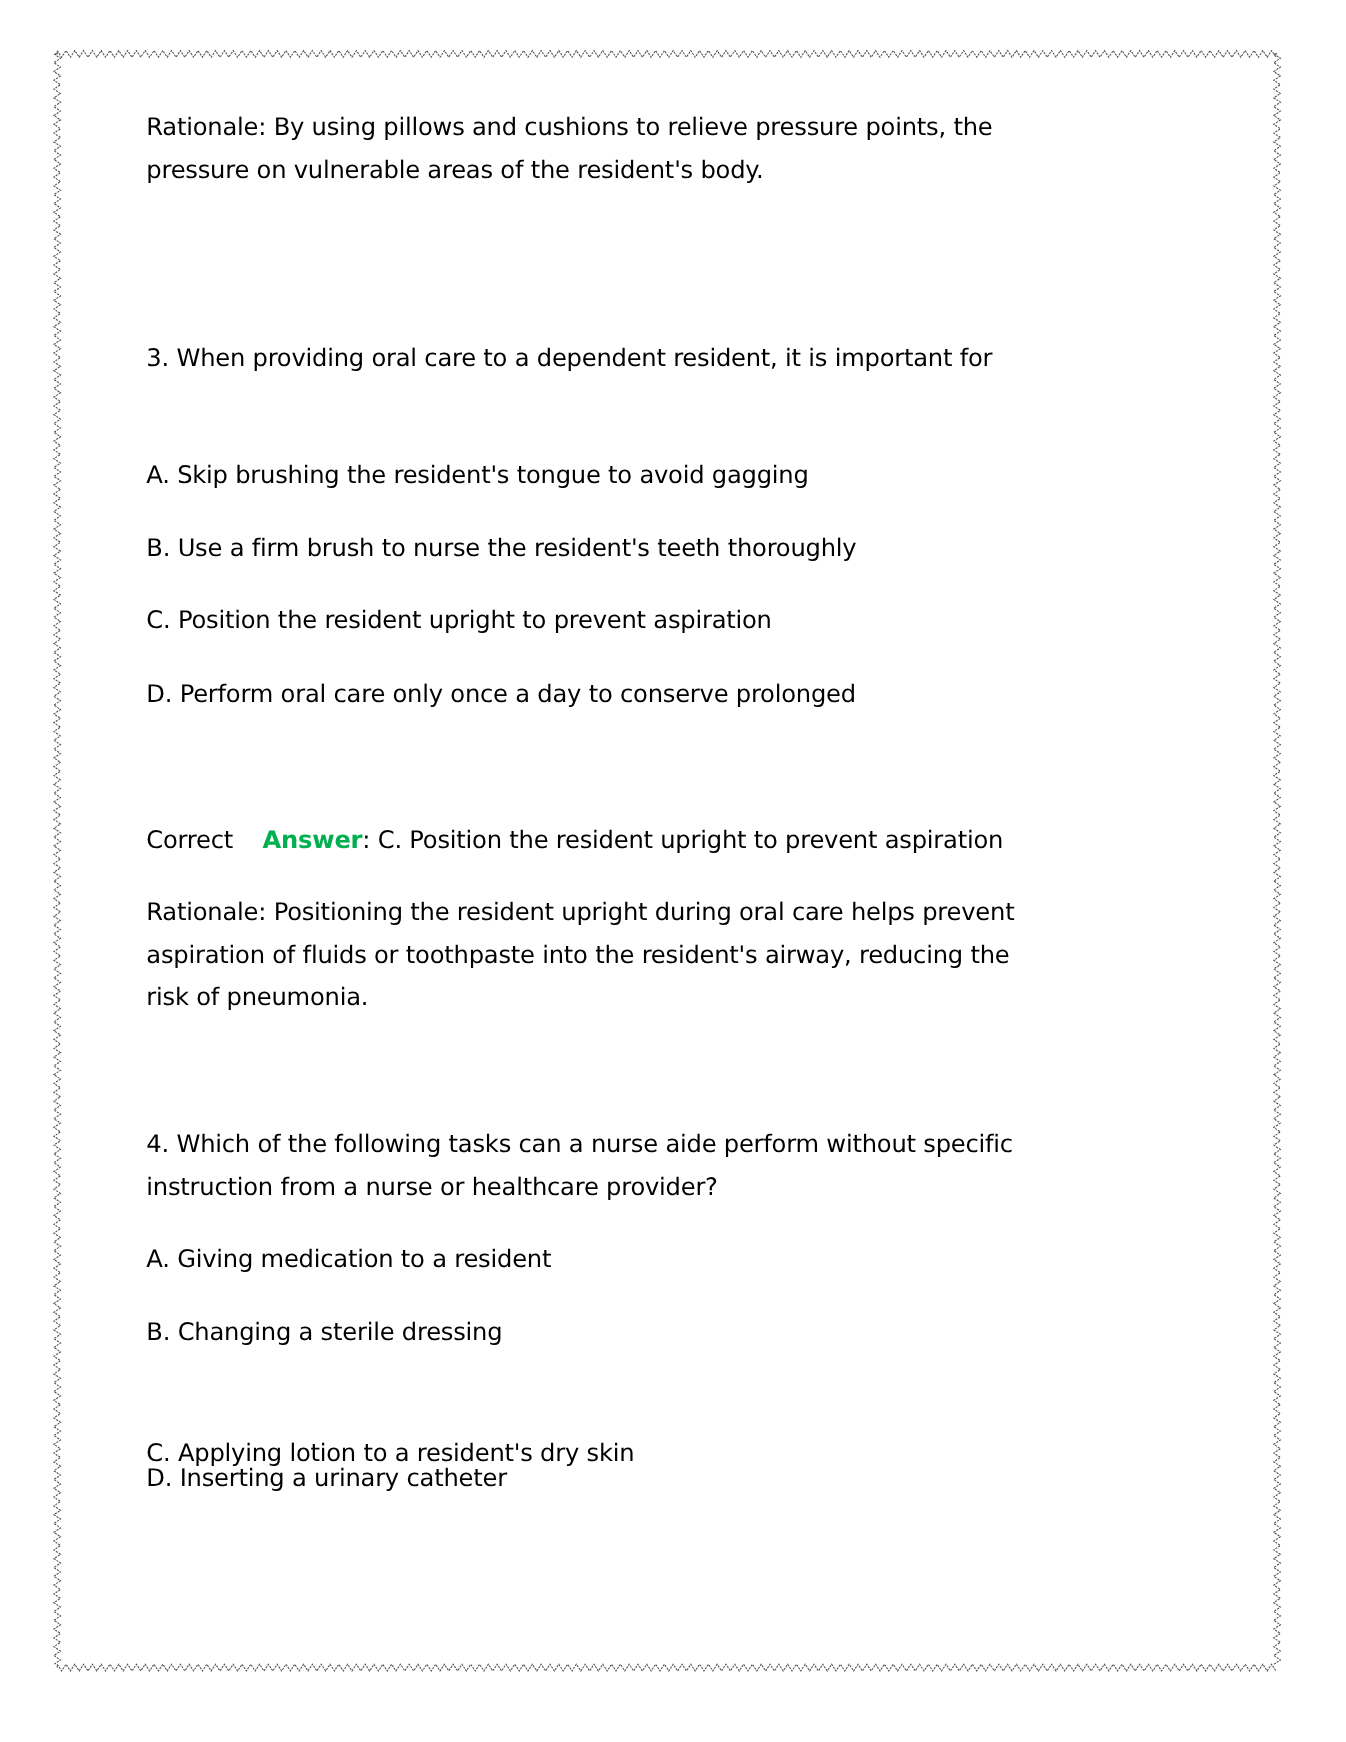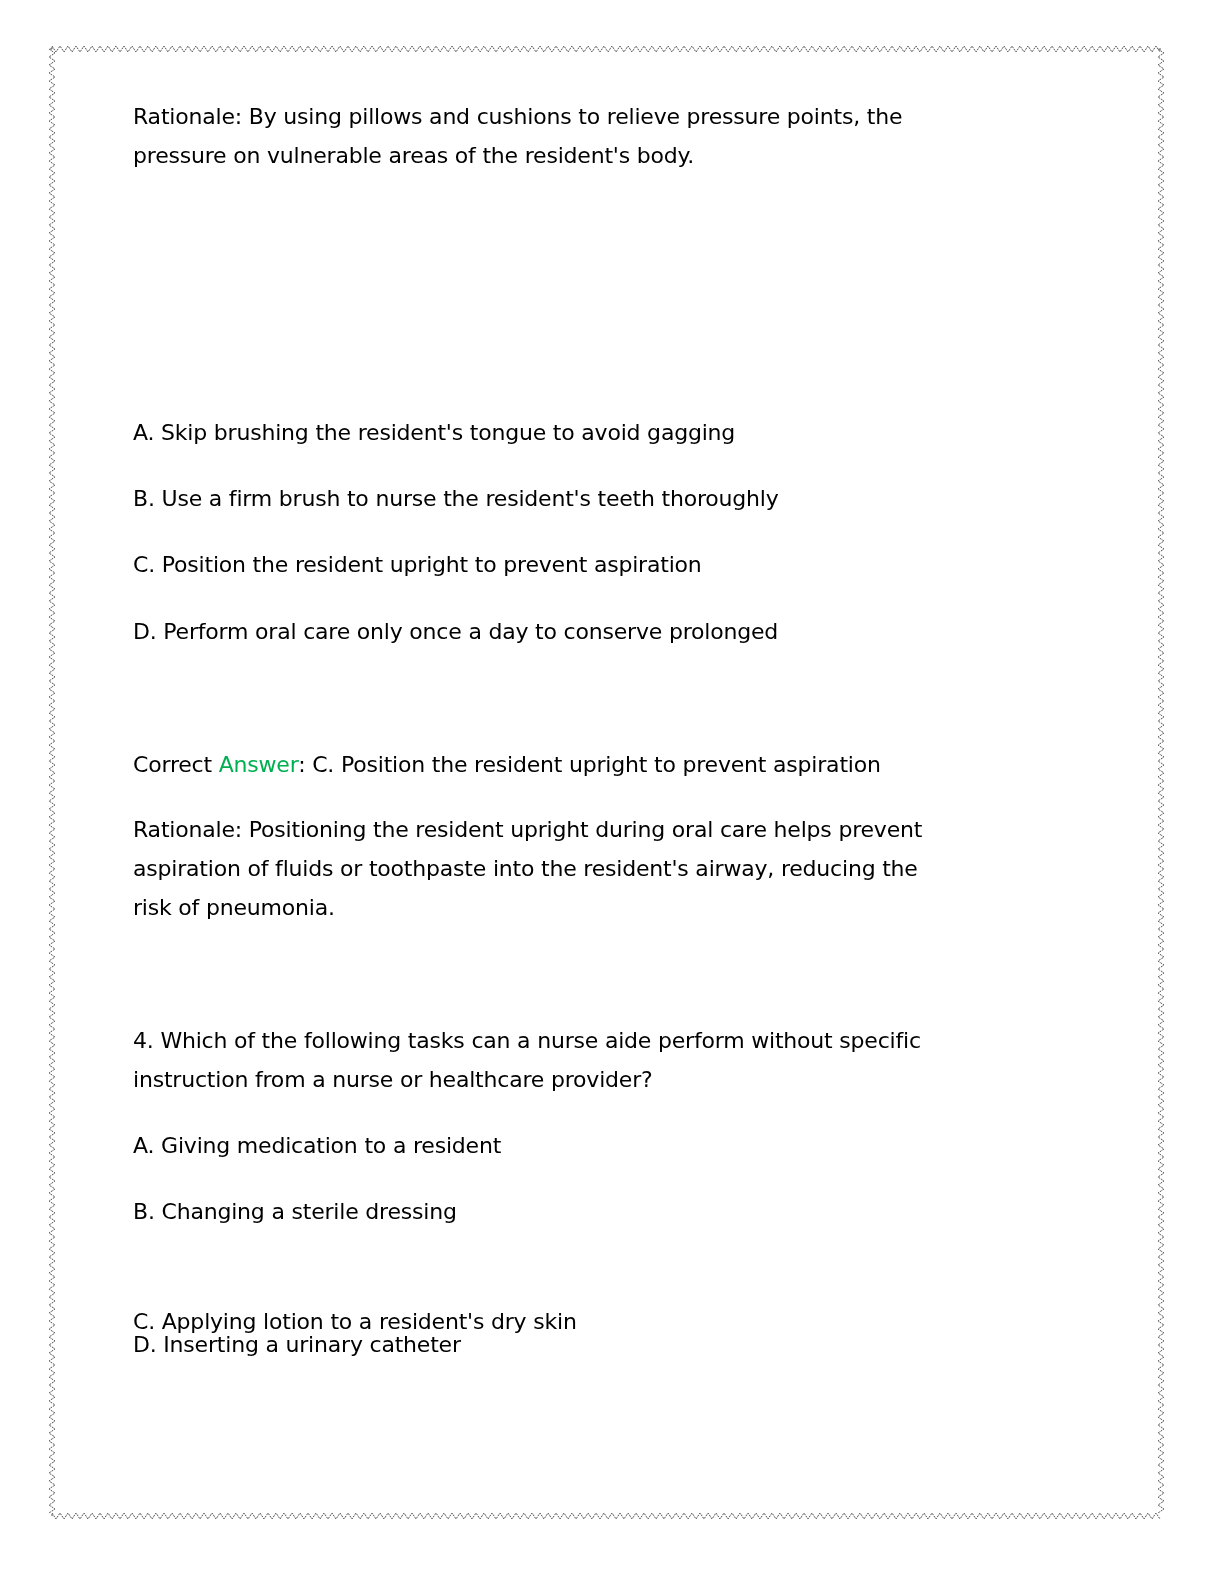--- a/index.html
+++ b/index.html
@@ -3,41 +3,42 @@
 <meta charset="utf-8">
 <style>
   html, body { margin: 0; padding: 0; background: #ffffff; }
   body { width: 1224px; height: 1584px; position: relative; overflow: hidden;
          font-family: "DejaVu Sans", "Liberation Sans", sans-serif; color: #000; }
   .border { position: absolute; left: 48px; top: 45px; width: 1117px; height: 1475px;
             box-sizing: border-box; }
   .border svg { position: absolute; left: 0; top: 0; width: 100%; height: 100%; }
   .content { position: absolute; left: 133px; top: 0; width: 960px; }
   .p { position: absolute; left: 0; font-size: 22px; line-height: 39px; white-space: nowrap; letter-spacing: -0.2px; }
-  .ans { color: #00b050; font-weight: normal; }
+  .ans { color: #00b050; font-weight: bold; margin-left: 20px; }
 </style>
 </head>
 <body>
 
 <div class="border">
   <svg id="border-svg" viewBox="0 0 1117 1475" preserveAspectRatio="none">
       <path d="M4,4 L4,1 L8,7 L12,1 L16,7 L20,1 L24,7 L28,1 L32,7 L36,1 L40,7 L44,1 L48,7 L52,1 L56,7 L60,1 L64,7 L68,1 L72,7 L76,1 L80,7 L84,1 L88,7 L92,1 L96,7 L100,1 L104,7 L108,1 L112,7 L116,1 L120,7 L124,1 L128,7 L132,1 L136,7 L140,1 L144,7 L148,1 L152,7 L156,1 L160,7 L164,1 L168,7 L172,1 L176,7 L180,1 L184,7 L188,1 L192,7 L196,1 L200,7 L204,1 L208,7 L212,1 L216,7 L220,1 L224,7 L228,1 L232,7 L236,1 L240,7 L244,1 L248,7 L252,1 L256,7 L260,1 L264,7 L268,1 L272,7 L276,1 L280,7 L284,1 L288,7 L292,1 L296,7 L300,1 L304,7 L308,1 L312,7 L316,1 L320,7 L324,1 L328,7 L332,1 L336,7 L340,1 L344,7 L348,1 L352,7 L356,1 L360,7 L364,1 L368,7 L372,1 L376,7 L380,1 L384,7 L388,1 L392,7 L396,1 L400,7 L404,1 L408,7 L412,1 L416,7 L420,1 L424,7 L428,1 L432,7 L436,1 L440,7 L444,1 L448,7 L452,1 L456,7 L460,1 L464,7 L468,1 L472,7 L476,1 L480,7 L484,1 L488,7 L492,1 L496,7 L500,1 L504,7 L508,1 L512,7 L516,1 L520,7 L524,1 L528,7 L532,1 L536,7 L540,1 L544,7 L548,1 L552,7 L556,1 L560,7 L564,1 L568,7 L572,1 L576,7 L580,1 L584,7 L588,1 L592,7 L596,1 L600,7 L604,1 L608,7 L612,1 L616,7 L620,1 L624,7 L628,1 L632,7 L636,1 L640,7 L644,1 L648,7 L652,1 L656,7 L660,1 L664,7 L668,1 L672,7 L676,1 L680,7 L684,1 L688,7 L692,1 L696,7 L700,1 L704,7 L708,1 L712,7 L716,1 L720,7 L724,1 L728,7 L732,1 L736,7 L740,1 L744,7 L748,1 L752,7 L756,1 L760,7 L764,1 L768,7 L772,1 L776,7 L780,1 L784,7 L788,1 L792,7 L796,1 L800,7 L804,1 L808,7 L812,1 L816,7 L820,1 L824,7 L828,1 L832,7 L836,1 L840,7 L844,1 L848,7 L852,1 L856,7 L860,1 L864,7 L868,1 L872,7 L876,1 L880,7 L884,1 L888,7 L892,1 L896,7 L900,1 L904,7 L908,1 L912,7 L916,1 L920,7 L924,1 L928,7 L932,1 L936,7 L940,1 L944,7 L948,1 L952,7 L956,1 L960,7 L964,1 L968,7 L972,1 L976,7 L980,1 L984,7 L988,1 L992,7 L996,1 L1000,7 L1004,1 L1008,7 L1012,1 L1016,7 L1020,1 L1024,7 L1028,1 L1032,7 L1036,1 L1040,7 L1044,1 L1048,7 L1052,1 L1056,7 L1060,1 L1064,7 L1068,1 L1072,7 L1076,1 L1080,7 L1084,1 L1088,7 L1092,1 L1096,7 L1100,1 L1104,7 L1108,1 L1112,7" fill="none" stroke="#555" stroke-width="1" stroke-dasharray="2 1"></path>
       <path d="M4,1471 L4,1468 L8,1474 L12,1468 L16,1474 L20,1468 L24,1474 L28,1468 L32,1474 L36,1468 L40,1474 L44,1468 L48,1474 L52,1468 L56,1474 L60,1468 L64,1474 L68,1468 L72,1474 L76,1468 L80,1474 L84,1468 L88,1474 L92,1468 L96,1474 L100,1468 L104,1474 L108,1468 L112,1474 L116,1468 L120,1474 L124,1468 L128,1474 L132,1468 L136,1474 L140,1468 L144,1474 L148,1468 L152,1474 L156,1468 L160,1474 L164,1468 L168,1474 L172,1468 L176,1474 L180,1468 L184,1474 L188,1468 L192,1474 L196,1468 L200,1474 L204,1468 L208,1474 L212,1468 L216,1474 L220,1468 L224,1474 L228,1468 L232,1474 L236,1468 L240,1474 L244,1468 L248,1474 L252,1468 L256,1474 L260,1468 L264,1474 L268,1468 L272,1474 L276,1468 L280,1474 L284,1468 L288,1474 L292,1468 L296,1474 L300,1468 L304,1474 L308,1468 L312,1474 L316,1468 L320,1474 L324,1468 L328,1474 L332,1468 L336,1474 L340,1468 L344,1474 L348,1468 L352,1474 L356,1468 L360,1474 L364,1468 L368,1474 L372,1468 L376,1474 L380,1468 L384,1474 L388,1468 L392,1474 L396,1468 L400,1474 L404,1468 L408,1474 L412,1468 L416,1474 L420,1468 L424,1474 L428,1468 L432,1474 L436,1468 L440,1474 L444,1468 L448,1474 L452,1468 L456,1474 L460,1468 L464,1474 L468,1468 L472,1474 L476,1468 L480,1474 L484,1468 L488,1474 L492,1468 L496,1474 L500,1468 L504,1474 L508,1468 L512,1474 L516,1468 L520,1474 L524,1468 L528,1474 L532,1468 L536,1474 L540,1468 L544,1474 L548,1468 L552,1474 L556,1468 L560,1474 L564,1468 L568,1474 L572,1468 L576,1474 L580,1468 L584,1474 L588,1468 L592,1474 L596,1468 L600,1474 L604,1468 L608,1474 L612,1468 L616,1474 L620,1468 L624,1474 L628,1468 L632,1474 L636,1468 L640,1474 L644,1468 L648,1474 L652,1468 L656,1474 L660,1468 L664,1474 L668,1468 L672,1474 L676,1468 L680,1474 L684,1468 L688,1474 L692,1468 L696,1474 L700,1468 L704,1474 L708,1468 L712,1474 L716,1468 L720,1474 L724,1468 L728,1474 L732,1468 L736,1474 L740,1468 L744,1474 L748,1468 L752,1474 L756,1468 L760,1474 L764,1468 L768,1474 L772,1468 L776,1474 L780,1468 L784,1474 L788,1468 L792,1474 L796,1468 L800,1474 L804,1468 L808,1474 L812,1468 L816,1474 L820,1468 L824,1474 L828,1468 L832,1474 L836,1468 L840,1474 L844,1468 L848,1474 L852,1468 L856,1474 L860,1468 L864,1474 L868,1468 L872,1474 L876,1468 L880,1474 L884,1468 L888,1474 L892,1468 L896,1474 L900,1468 L904,1474 L908,1468 L912,1474 L916,1468 L920,1474 L924,1468 L928,1474 L932,1468 L936,1474 L940,1468 L944,1474 L948,1468 L952,1474 L956,1468 L960,1474 L964,1468 L968,1474 L972,1468 L976,1474 L980,1468 L984,1474 L988,1468 L992,1474 L996,1468 L1000,1474 L1004,1468 L1008,1474 L1012,1468 L1016,1474 L1020,1468 L1024,1474 L1028,1468 L1032,1474 L1036,1468 L1040,1474 L1044,1468 L1048,1474 L1052,1468 L1056,1474 L1060,1468 L1064,1474 L1068,1468 L1072,1474 L1076,1468 L1080,1474 L1084,1468 L1088,1474 L1092,1468 L1096,1474 L1100,1468 L1104,1474 L1108,1468 L1112,1474" fill="none" stroke="#555" stroke-width="1" stroke-dasharray="2 1"></path>
       <path d="M4,4 L1,4 L7,8 L1,12 L7,16 L1,20 L7,24 L1,28 L7,32 L1,36 L7,40 L1,44 L7,48 L1,52 L7,56 L1,60 L7,64 L1,68 L7,72 L1,76 L7,80 L1,84 L7,88 L1,92 L7,96 L1,100 L7,104 L1,108 L7,112 L1,116 L7,120 L1,124 L7,128 L1,132 L7,136 L1,140 L7,144 L1,148 L7,152 L1,156 L7,160 L1,164 L7,168 L1,172 L7,176 L1,180 L7,184 L1,188 L7,192 L1,196 L7,200 L1,204 L7,208 L1,212 L7,216 L1,220 L7,224 L1,228 L7,232 L1,236 L7,240 L1,244 L7,248 L1,252 L7,256 L1,260 L7,264 L1,268 L7,272 L1,276 L7,280 L1,284 L7,288 L1,292 L7,296 L1,300 L7,304 L1,308 L7,312 L1,316 L7,320 L1,324 L7,328 L1,332 L7,336 L1,340 L7,344 L1,348 L7,352 L1,356 L7,360 L1,364 L7,368 L1,372 L7,376 L1,380 L7,384 L1,388 L7,392 L1,396 L7,400 L1,404 L7,408 L1,412 L7,416 L1,420 L7,424 L1,428 L7,432 L1,436 L7,440 L1,444 L7,448 L1,452 L7,456 L1,460 L7,464 L1,468 L7,472 L1,476 L7,480 L1,484 L7,488 L1,492 L7,496 L1,500 L7,504 L1,508 L7,512 L1,516 L7,520 L1,524 L7,528 L1,532 L7,536 L1,540 L7,544 L1,548 L7,552 L1,556 L7,560 L1,564 L7,568 L1,572 L7,576 L1,580 L7,584 L1,588 L7,592 L1,596 L7,600 L1,604 L7,608 L1,612 L7,616 L1,620 L7,624 L1,628 L7,632 L1,636 L7,640 L1,644 L7,648 L1,652 L7,656 L1,660 L7,664 L1,668 L7,672 L1,676 L7,680 L1,684 L7,688 L1,692 L7,696 L1,700 L7,704 L1,708 L7,712 L1,716 L7,720 L1,724 L7,728 L1,732 L7,736 L1,740 L7,744 L1,748 L7,752 L1,756 L7,760 L1,764 L7,768 L1,772 L7,776 L1,780 L7,784 L1,788 L7,792 L1,796 L7,800 L1,804 L7,808 L1,812 L7,816 L1,820 L7,824 L1,828 L7,832 L1,836 L7,840 L1,844 L7,848 L1,852 L7,856 L1,860 L7,864 L1,868 L7,872 L1,876 L7,880 L1,884 L7,888 L1,892 L7,896 L1,900 L7,904 L1,908 L7,912 L1,916 L7,920 L1,924 L7,928 L1,932 L7,936 L1,940 L7,944 L1,948 L7,952 L1,956 L7,960 L1,964 L7,968 L1,972 L7,976 L1,980 L7,984 L1,988 L7,992 L1,996 L7,1000 L1,1004 L7,1008 L1,1012 L7,1016 L1,1020 L7,1024 L1,1028 L7,1032 L1,1036 L7,1040 L1,1044 L7,1048 L1,1052 L7,1056 L1,1060 L7,1064 L1,1068 L7,1072 L1,1076 L7,1080 L1,1084 L7,1088 L1,1092 L7,1096 L1,1100 L7,1104 L1,1108 L7,1112 L1,1116 L7,1120 L1,1124 L7,1128 L1,1132 L7,1136 L1,1140 L7,1144 L1,1148 L7,1152 L1,1156 L7,1160 L1,1164 L7,1168 L1,1172 L7,1176 L1,1180 L7,1184 L1,1188 L7,1192 L1,1196 L7,1200 L1,1204 L7,1208 L1,1212 L7,1216 L1,1220 L7,1224 L1,1228 L7,1232 L1,1236 L7,1240 L1,1244 L7,1248 L1,1252 L7,1256 L1,1260 L7,1264 L1,1268 L7,1272 L1,1276 L7,1280 L1,1284 L7,1288 L1,1292 L7,1296 L1,1300 L7,1304 L1,1308 L7,1312 L1,1316 L7,1320 L1,1324 L7,1328 L1,1332 L7,1336 L1,1340 L7,1344 L1,1348 L7,1352 L1,1356 L7,1360 L1,1364 L7,1368 L1,1372 L7,1376 L1,1380 L7,1384 L1,1388 L7,1392 L1,1396 L7,1400 L1,1404 L7,1408 L1,1412 L7,1416 L1,1420 L7,1424 L1,1428 L7,1432 L1,1436 L7,1440 L1,1444 L7,1448 L1,1452 L7,1456 L1,1460 L7,1464 L1,1468" fill="none" stroke="#555" stroke-width="1" stroke-dasharray="2 1"></path>
       <path d="M1113,4 L1110,4 L1116,8 L1110,12 L1116,16 L1110,20 L1116,24 L1110,28 L1116,32 L1110,36 L1116,40 L1110,44 L1116,48 L1110,52 L1116,56 L1110,60 L1116,64 L1110,68 L1116,72 L1110,76 L1116,80 L1110,84 L1116,88 L1110,92 L1116,96 L1110,100 L1116,104 L1110,108 L1116,112 L1110,116 L1116,120 L1110,124 L1116,128 L1110,132 L1116,136 L1110,140 L1116,144 L1110,148 L1116,152 L1110,156 L1116,160 L1110,164 L1116,168 L1110,172 L1116,176 L1110,180 L1116,184 L1110,188 L1116,192 L1110,196 L1116,200 L1110,204 L1116,208 L1110,212 L1116,216 L1110,220 L1116,224 L1110,228 L1116,232 L1110,236 L1116,240 L1110,244 L1116,248 L1110,252 L1116,256 L1110,260 L1116,264 L1110,268 L1116,272 L1110,276 L1116,280 L1110,284 L1116,288 L1110,292 L1116,296 L1110,300 L1116,304 L1110,308 L1116,312 L1110,316 L1116,320 L1110,324 L1116,328 L1110,332 L1116,336 L1110,340 L1116,344 L1110,348 L1116,352 L1110,356 L1116,360 L1110,364 L1116,368 L1110,372 L1116,376 L1110,380 L1116,384 L1110,388 L1116,392 L1110,396 L1116,400 L1110,404 L1116,408 L1110,412 L1116,416 L1110,420 L1116,424 L1110,428 L1116,432 L1110,436 L1116,440 L1110,444 L1116,448 L1110,452 L1116,456 L1110,460 L1116,464 L1110,468 L1116,472 L1110,476 L1116,480 L1110,484 L1116,488 L1110,492 L1116,496 L1110,500 L1116,504 L1110,508 L1116,512 L1110,516 L1116,520 L1110,524 L1116,528 L1110,532 L1116,536 L1110,540 L1116,544 L1110,548 L1116,552 L1110,556 L1116,560 L1110,564 L1116,568 L1110,572 L1116,576 L1110,580 L1116,584 L1110,588 L1116,592 L1110,596 L1116,600 L1110,604 L1116,608 L1110,612 L1116,616 L1110,620 L1116,624 L1110,628 L1116,632 L1110,636 L1116,640 L1110,644 L1116,648 L1110,652 L1116,656 L1110,660 L1116,664 L1110,668 L1116,672 L1110,676 L1116,680 L1110,684 L1116,688 L1110,692 L1116,696 L1110,700 L1116,704 L1110,708 L1116,712 L1110,716 L1116,720 L1110,724 L1116,728 L1110,732 L1116,736 L1110,740 L1116,744 L1110,748 L1116,752 L1110,756 L1116,760 L1110,764 L1116,768 L1110,772 L1116,776 L1110,780 L1116,784 L1110,788 L1116,792 L1110,796 L1116,800 L1110,804 L1116,808 L1110,812 L1116,816 L1110,820 L1116,824 L1110,828 L1116,832 L1110,836 L1116,840 L1110,844 L1116,848 L1110,852 L1116,856 L1110,860 L1116,864 L1110,868 L1116,872 L1110,876 L1116,880 L1110,884 L1116,888 L1110,892 L1116,896 L1110,900 L1116,904 L1110,908 L1116,912 L1110,916 L1116,920 L1110,924 L1116,928 L1110,932 L1116,936 L1110,940 L1116,944 L1110,948 L1116,952 L1110,956 L1116,960 L1110,964 L1116,968 L1110,972 L1116,976 L1110,980 L1116,984 L1110,988 L1116,992 L1110,996 L1116,1000 L1110,1004 L1116,1008 L1110,1012 L1116,1016 L1110,1020 L1116,1024 L1110,1028 L1116,1032 L1110,1036 L1116,1040 L1110,1044 L1116,1048 L1110,1052 L1116,1056 L1110,1060 L1116,1064 L1110,1068 L1116,1072 L1110,1076 L1116,1080 L1110,1084 L1116,1088 L1110,1092 L1116,1096 L1110,1100 L1116,1104 L1110,1108 L1116,1112 L1110,1116 L1116,1120 L1110,1124 L1116,1128 L1110,1132 L1116,1136 L1110,1140 L1116,1144 L1110,1148 L1116,1152 L1110,1156 L1116,1160 L1110,1164 L1116,1168 L1110,1172 L1116,1176 L1110,1180 L1116,1184 L1110,1188 L1116,1192 L1110,1196 L1116,1200 L1110,1204 L1116,1208 L1110,1212 L1116,1216 L1110,1220 L1116,1224 L1110,1228 L1116,1232 L1110,1236 L1116,1240 L1110,1244 L1116,1248 L1110,1252 L1116,1256 L1110,1260 L1116,1264 L1110,1268 L1116,1272 L1110,1276 L1116,1280 L1110,1284 L1116,1288 L1110,1292 L1116,1296 L1110,1300 L1116,1304 L1110,1308 L1116,1312 L1110,1316 L1116,1320 L1110,1324 L1116,1328 L1110,1332 L1116,1336 L1110,1340 L1116,1344 L1110,1348 L1116,1352 L1110,1356 L1116,1360 L1110,1364 L1116,1368 L1110,1372 L1116,1376 L1110,1380 L1116,1384 L1110,1388 L1116,1392 L1110,1396 L1116,1400 L1110,1404 L1116,1408 L1110,1412 L1116,1416 L1110,1420 L1116,1424 L1110,1428 L1116,1432 L1110,1436 L1116,1440 L1110,1444 L1116,1448 L1110,1452 L1116,1456 L1110,1460 L1116,1464 L1110,1468" fill="none" stroke="#555" stroke-width="1" stroke-dasharray="2 1"></path>
     </svg>
 </div>
 
 <div class="content">
   <div class="p" style="top:97px">
     <div>Rationale: By using pillows and cushions to relieve pressure points, the</div>
     <div>pressure on vulnerable areas of the resident's body.</div>
   </div>
 
   <div class="p" style="top:307px">
+    <div>3. When providing oral care to a dependent resident, it is important for</div>
   </div>
   <div class="p" style="top:413px">A. Skip brushing the resident's tongue to avoid gagging</div>
   <div class="p" style="top:479px">B. Use a firm brush to nurse the resident's teeth thoroughly</div>
   <div class="p" style="top:545px">C. Position the resident upright to prevent aspiration</div>
   <div class="p" style="top:612px">D. Perform oral care only once a day to conserve prolonged</div>
 
   <div class="p" style="top:745px">
     <span>Correct </span><span class="ans">Answer</span><span>: C. Position the resident upright to prevent aspiration</span>
   </div>
 

